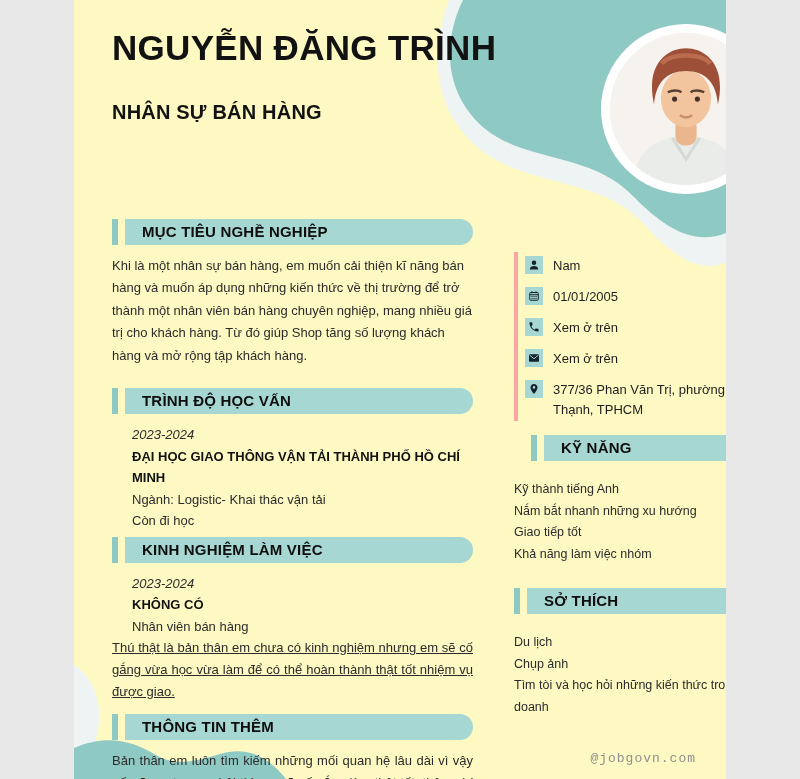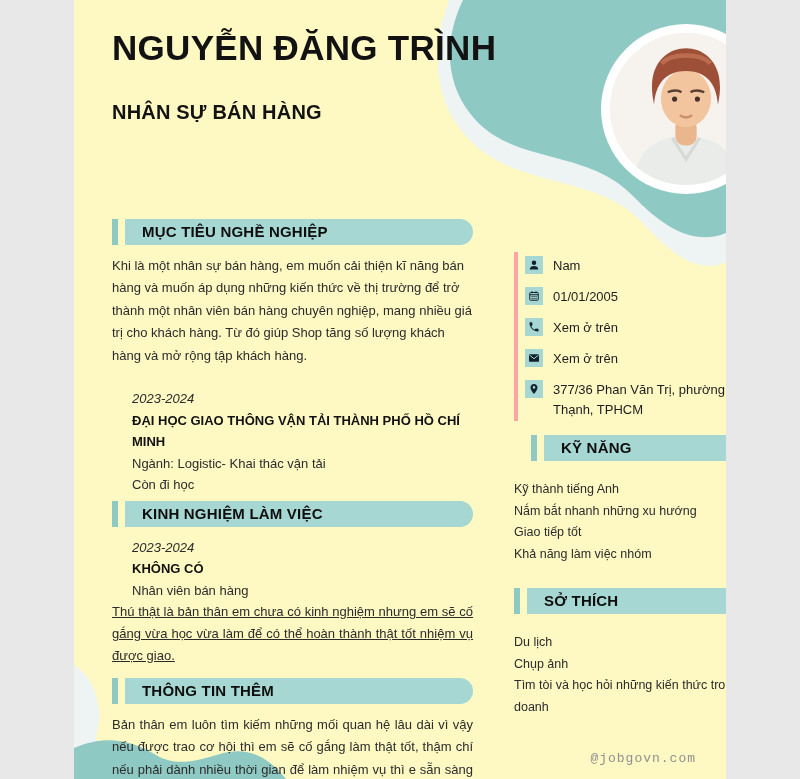--- a/index.html
+++ b/index.html
@@ -93,20 +93,24 @@
   </div>
 
   <div class="left-col">
 
     <div class="sec-head">
       <div class="bar"></div>
       <div class="pill">MỤC TIÊU NGHỀ NGHIỆP</div>
     </div>
     <p class="body-text">Khi là một nhân sự bán hàng, em muốn cải thiện kĩ năng bán hàng và muốn áp dụng những kiến thức về thị trường để trở thành một nhân viên bán hàng chuyên nghiệp, mang nhiều giá trị cho khách hàng. Từ đó giúp Shop tăng số lượng khách hàng và mở rộng tập khách hàng.</p>
 
+    <div class="sec-head">
+      <div class="bar"></div>
+      <div class="pill">TRÌNH ĐỘ HỌC VẤN</div>
+    </div>
     <div class="blk">
       <div class="line italic">2023-2024</div>
       <div class="line bold">ĐẠI HỌC GIAO THÔNG VẬN TẢI THÀNH PHỐ HỒ CHÍ MINH</div>
       <div class="line">Ngành: Logistic- Khai thác vận tải</div>
       <div class="line">Còn đi học</div>
     </div>
 
     <div class="sec-head">
       <div class="bar"></div>
       <div class="pill">KINH NGHIỆM LÀM VIỆC</div>

